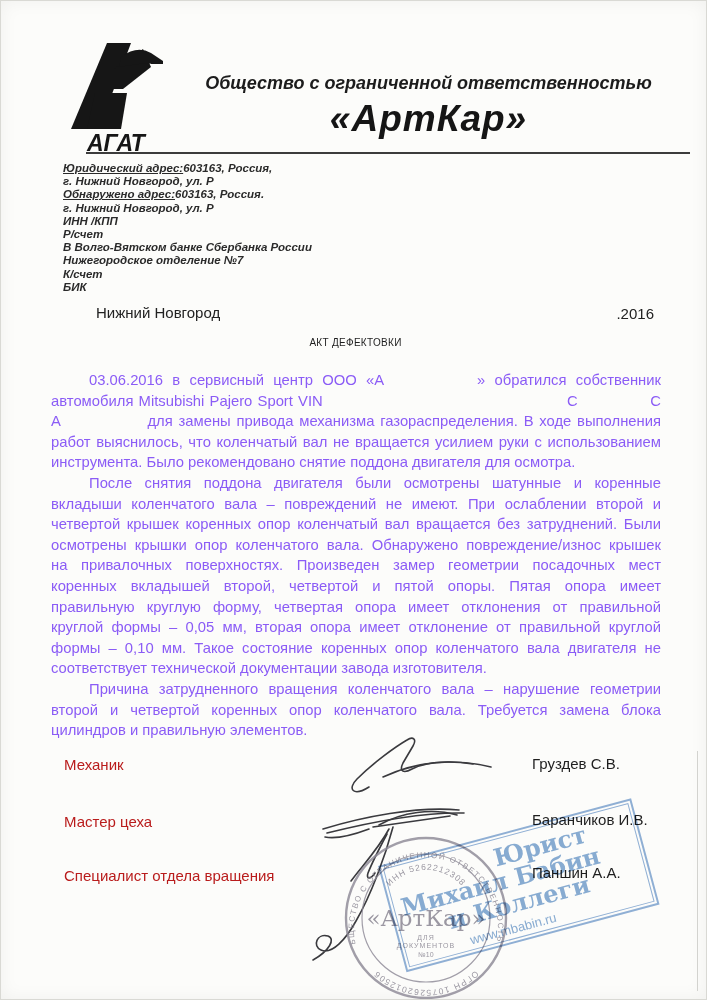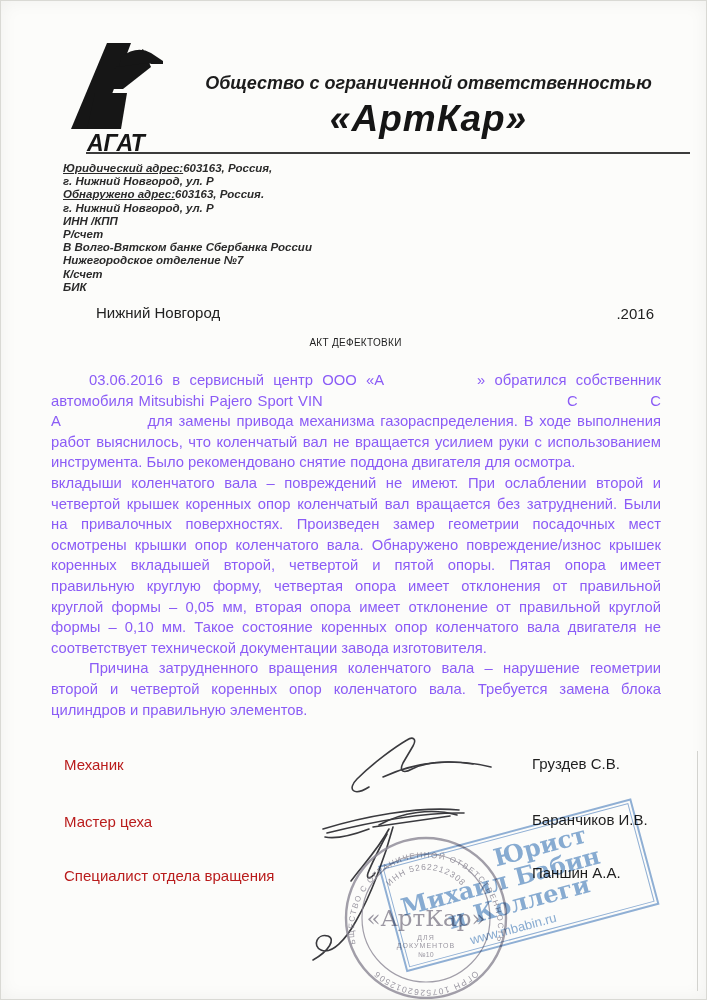--- a/index.html
+++ b/index.html
@@ -95,24 +95,25 @@
   <div class="dateline-year">.2016</div>
 
   <div class="doc-title">АКТ ДЕФЕКТОВКИ</div>
 
   <div class="doc-body" id="doc-body">
       <div class="bline ind">03.06.2016 в сервисный центр ООО «А&nbsp;&nbsp;&nbsp;&nbsp;&nbsp;&nbsp;&nbsp;&nbsp;&nbsp;&nbsp;» обратился собственник</div>
       <div class="bline">автомобиля Mitsubishi Pajero Sport VIN&nbsp;&nbsp;&nbsp;&nbsp;&nbsp;&nbsp;&nbsp;&nbsp;&nbsp;&nbsp;&nbsp;&nbsp;&nbsp;&nbsp;&nbsp;&nbsp;&nbsp;&nbsp;&nbsp;&nbsp;&nbsp;&nbsp;&nbsp;&nbsp;&nbsp;&nbsp;&nbsp;&nbsp;&nbsp;&nbsp;&nbsp;&nbsp;&nbsp;&nbsp;&nbsp;&nbsp;&nbsp;&nbsp;&nbsp;&nbsp;&nbsp;&nbsp;&nbsp;&nbsp;&nbsp;&nbsp;&nbsp;С&nbsp;&nbsp;&nbsp;&nbsp;&nbsp;&nbsp;&nbsp;&nbsp;&nbsp;&nbsp;&nbsp;&nbsp;&nbsp;&nbsp;С</div>
       <div class="bline">А&nbsp;&nbsp;&nbsp;&nbsp;&nbsp;&nbsp;&nbsp;&nbsp;&nbsp;&nbsp;&nbsp;&nbsp;&nbsp;&nbsp;&nbsp;для замены привода механизма газораспределения. В ходе выполнения</div>
       <div class="bline">работ выяснилось, что коленчатый вал не вращается усилием руки с использованием</div>
       <div class="bline last">инструмента. Было рекомендовано снятие поддона двигателя для осмотра.</div>
+      <div class="bline ind">После снятия поддона двигателя были осмотрены шатунные и коренные</div>
       <div class="bline">вкладыши коленчатого вала – повреждений не имеют. При ослаблении второй и</div>
       <div class="bline">четвертой крышек коренных опор коленчатый вал вращается без затруднений. Были</div>
+      <div class="bline">осмотрены крышки опор коленчатого вала. Обнаружено повреждение/износ крышек</div>
       <div class="bline">на привалочных поверхностях. Произведен замер геометрии посадочных мест</div>
-      <div class="bline">осмотрены крышки опор коленчатого вала. Обнаружено повреждение/износ крышек</div>
       <div class="bline">коренных вкладышей второй, четвертой и пятой опоры. Пятая опора имеет</div>
       <div class="bline">правильную круглую форму, четвертая опора имеет отклонения от правильной</div>
       <div class="bline">круглой формы – 0,05 мм, вторая опора имеет отклонение от правильной круглой</div>
       <div class="bline">формы – 0,10 мм. Такое состояние коренных опор коленчатого вала двигателя не</div>
       <div class="bline last">соответствует технической документации завода изготовителя.</div>
       <div class="bline ind">Причина затрудненного вращения коленчатого вала – нарушение геометрии</div>
       <div class="bline">второй и четвертой коренных опор коленчатого вала. Требуется замена блока</div>
       <div class="bline last">цилиндров и правильную элементов.</div>
     </div>
 

